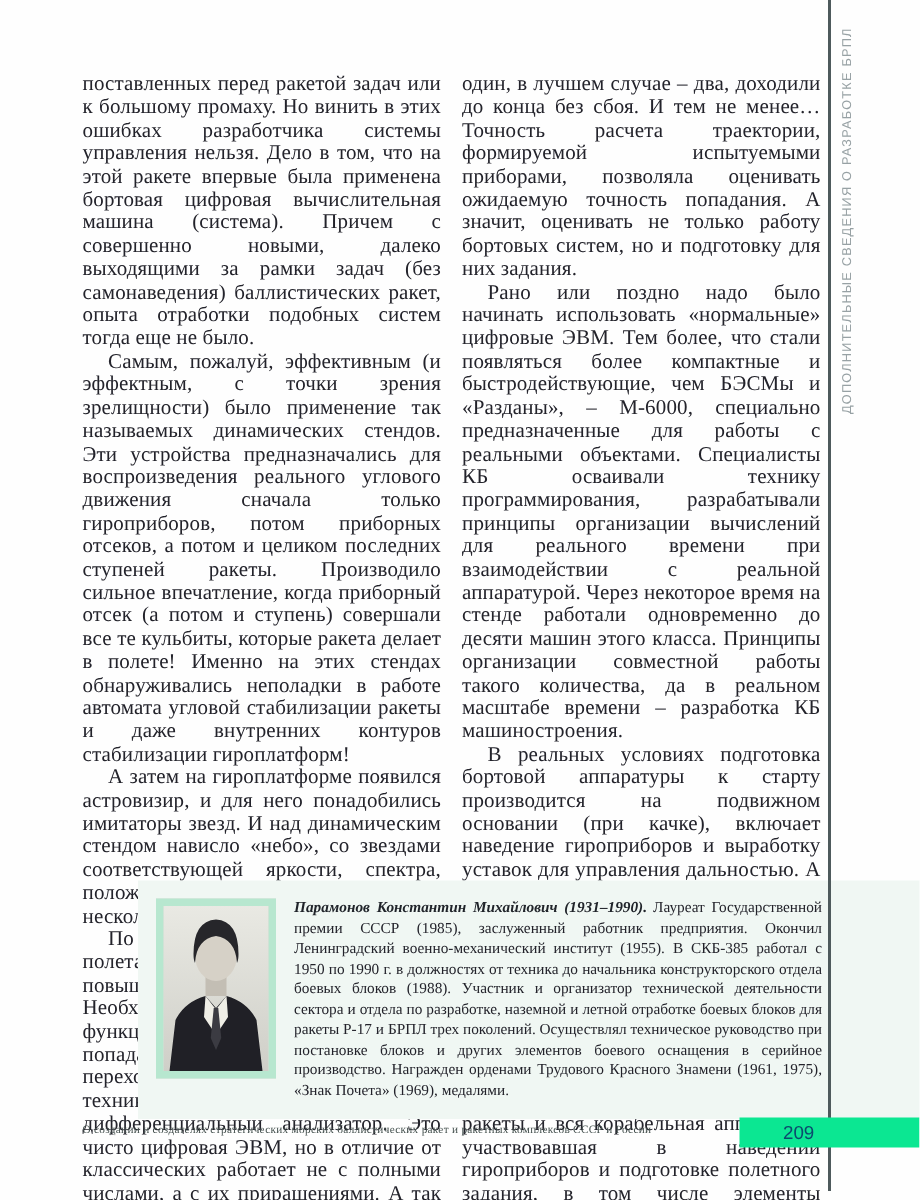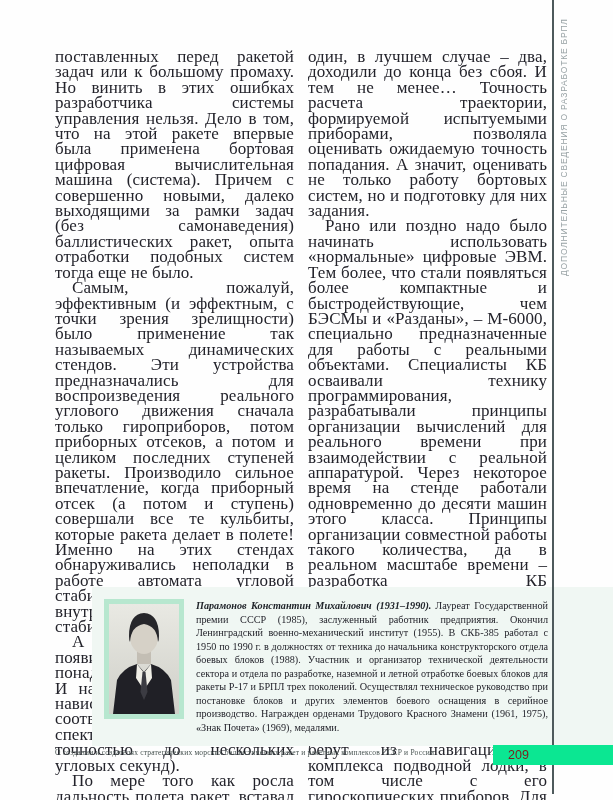--- a/index.html
+++ b/index.html
@@ -10,21 +10,21 @@
     color:#23232b;
   }
   
   .columns{
     position:absolute;left:55px;top:49px;width:492px;
     display:flex;gap:14px;
   }
   .col{width:239px;}
   .col p{
     margin:0;
-    font-size:17px;line-height:15.4px;
+    font-size:14px;line-height:15.4px;
     text-align:justify;
     text-indent:17px;
     letter-spacing:0.1px;
     font-family:Liberation Serif, serif;
   }
   .col p.cont{text-indent:0;}
   .col p.flow{text-align-last:justify;}
   
   .bio{
     position:absolute;left:92px;top:587px;width:535px;
@@ -67,24 +67,24 @@
     font-size:7.5px;letter-spacing:0.2px;
     color:#44504e;
   }
   .page-band{
     position:absolute;left:493px;top:745px;width:120px;height:20px;
     background:#0be792;
     z-index:3;
   }
   .page-number{
     display:block;
-    padding-left:15px;
+    padding-left:29px;
     font-family:"Liberation Sans", sans-serif;
     font-size:12.5px;line-height:20px;
-    color:#7f1d1d;
+    color:#0c4a6e;
   }
 </style>
 </head>
 <body>
 
 <div class="columns">
   <div class="col">
     <p class="cont">поставленных перед ракетой задач или к большому промаху. Но винить в этих ошибках разработчика системы управления нельзя. Дело в том, что на этой ракете впервые была применена бортовая цифровая вычислительная машина (система). Причем с совершенно новыми, далеко выходящими за рамки задач (без самонаведения) баллистических ракет, опыта отработки подобных систем тогда еще не было.</p>
     <p>Самым, пожалуй, эффективным (и эффектным, с точки зрения зрелищности) было применение так называемых динамических стендов. Эти устройства предназначались для воспроизведения реального углового движения сначала только гироприборов, потом приборных отсеков, а потом и целиком последних ступеней ракеты. Производило сильное впечатление, когда приборный отсек (а потом и ступень) совершали все те кульбиты, которые ракета делает в полете! Именно на этих стендах обнаруживались неполадки в работе автомата угловой стабилизации ракеты и даже внутренних контуров стабилизации гироплатформ!</p>
     <p>А затем на гироплатформе появился астровизир, и для него понадобились имитаторы звезд. И над динамическим стендом нависло «небо», со звездами соответствующей яркости, спектра, положения (с точностью до нескольких угловых секунд).</p>

